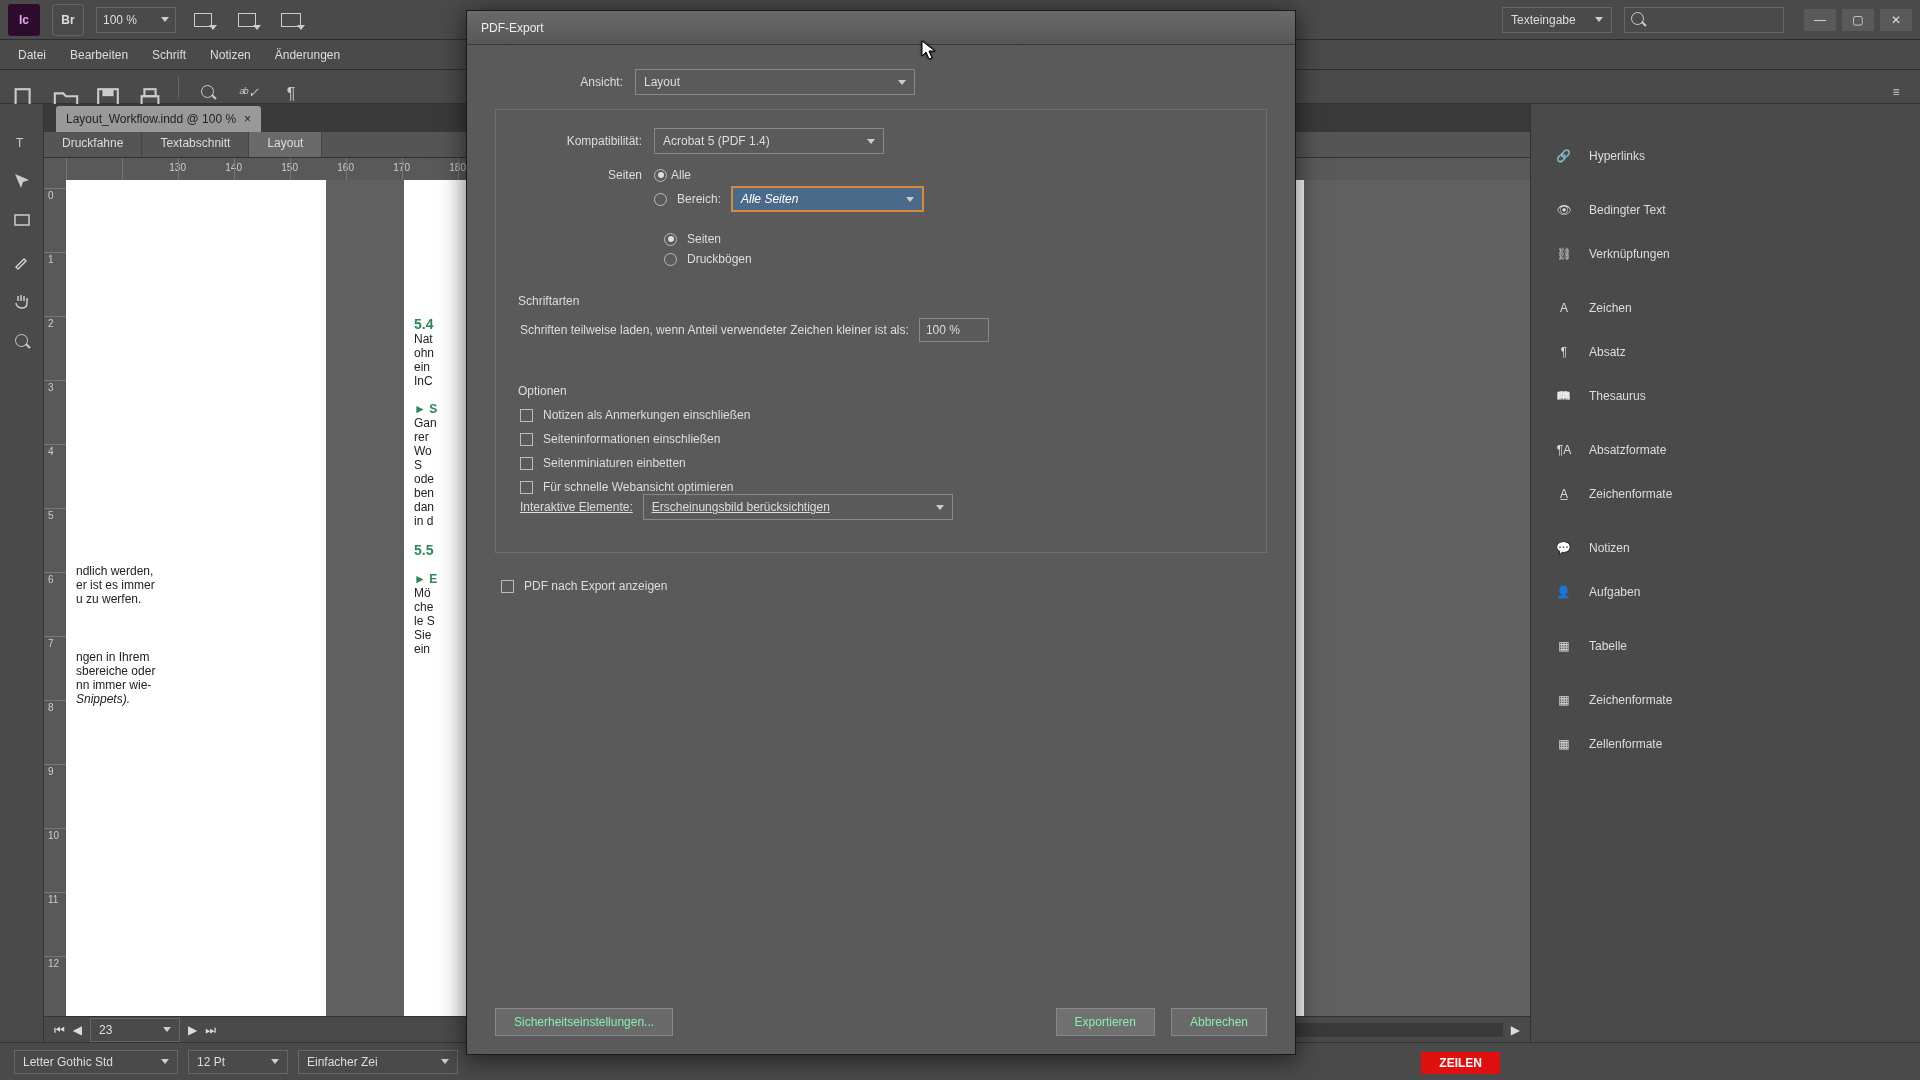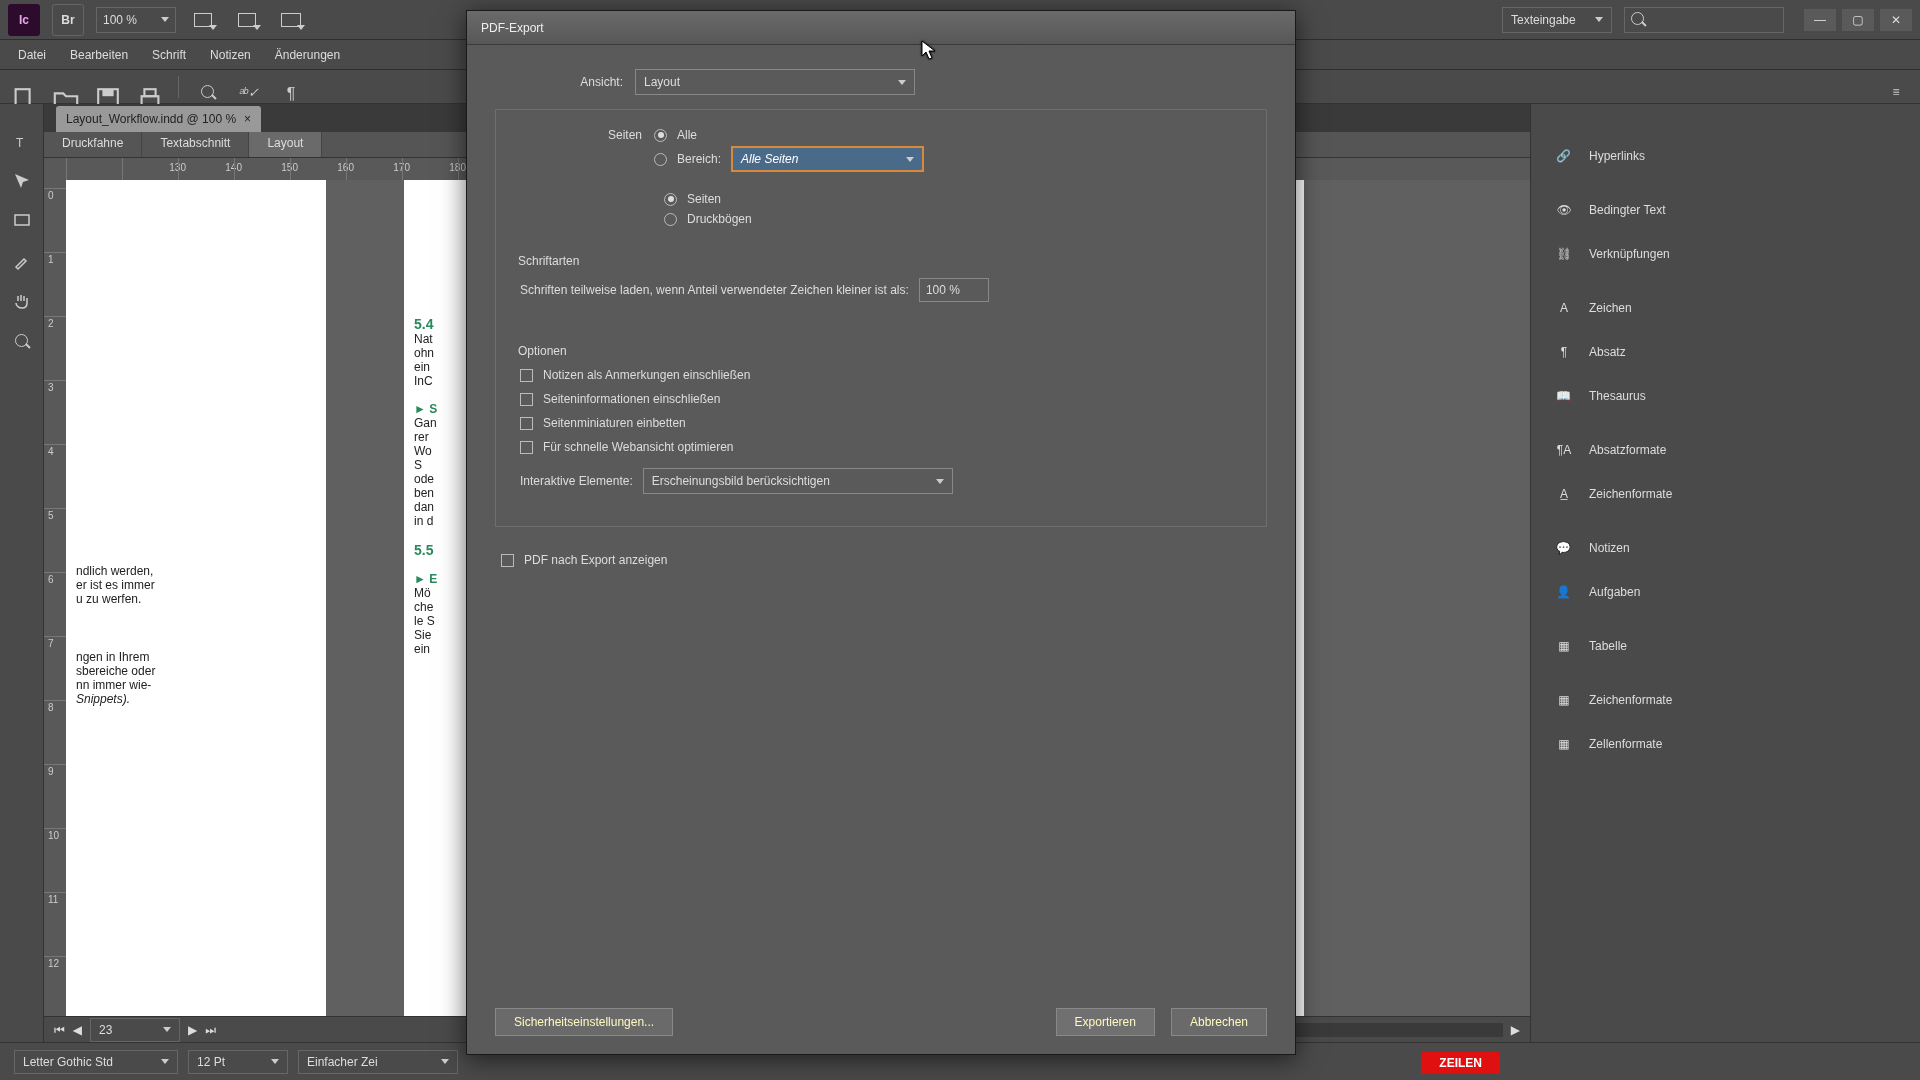--- a/index.html
+++ b/index.html
@@ -74,21 +74,21 @@
 .group { border:1px solid #6e6e6e; padding:18px 18px 18px 18px; margin-top:8px;}
 .radio-row { display:flex; align-items:center; margin:6px 0 6px 150px; gap:10px;}
 .radio { width:13px; height:13px; border-radius:50%; border:1.5px solid #bbb; display:inline-flex; align-items:center; justify-content:center;}
 .radio.checked::after{content:""; width:6px; height:6px; border-radius:50%; background:#ddd;}
 .chk-row { display:flex; align-items:center; margin:10px 0 0 6px; gap:10px;}
 .chk { width:13px; height:13px; border:1.5px solid #bbb;}
 .range-sel { width:193px; border:2px solid #d88a3a; background:#4a6a8a; color:#fff;font-style:italic; }
 .txt-in { width:70px; height:24px; background:#5a5a5a; border:1px solid #888; color:#ddd; padding:0 6px; display:flex; align-items:center;}
 .section-title { color:#ddd; margin:4px 0 10px 4px;}
 .dlg-buttons { position:absolute; left:28px; right:28px; bottom:18px; display:flex; align-items:center;}
-.btn { height:28px; padding:0 18px; background:#6a6a6a; border:1px solid #888; color:#fef9c3; display:flex; align-items:center;}
+.btn { height:28px; padding:0 18px; background:#6a6a6a; border:1px solid #888; color:#86efac; display:flex; align-items:center;}
 .btn.primary { background:#707070;}
 .cursor { position:absolute; left:921px; top:40px; width:16px; height:22px; pointer-events:none;}
 .cursor svg{filter:drop-shadow(0 0 1px #000);}
 
 .mag-icon::before{content:"";display:block;width:11px;height:11px;border:1.5px solid #ccc;border-radius:50%;}
 .mag-icon::after{content:"";display:block;width:6px;height:1.5px;background:#ccc;transform:rotate(45deg);position:relative;left:10px;top:-2px;}
 </style>
 </head>
 <body>
 
@@ -428,24 +428,31 @@
   <div class="dlg-body">
     <div class="row">
       <div class="lbl">Ansicht:</div>
       <div class="sel" style="width:280px;">
         <span>Layout</span>
           <span class="tri-down"></span>
       </div>
     </div>
 
     <div class="group">
+      <div class="row">
+        <div class="lbl">Kompatibilität:</div>
+        <div class="sel" style="width:230px;">
+          <span>Acrobat 5 (PDF 1.4)</span>
+            <span class="tri-down"></span>
+        </div>
+      </div>
       <div class="row" style="margin-bottom:4px;">
         <div class="lbl">Seiten</div>
         <span class="radio checked"></span>
-        <span style="margin-left:10px;">Alle</span>
+        <span style="margin-left:4px;">Alle</span>
       </div>
       <div class="row" style="margin-left:0; margin-bottom:20px;">
         <div class="lbl"></div>
         <span class="radio"></span>
         <span style="margin:0 10px;">Bereich:</span>
         <div class="sel range-sel">
           <span>Alle Seiten</span>
             <span class="tri-down"></span>
         </div>
       </div>
@@ -478,21 +485,21 @@
           <span>Seiteninformationen einschließen</span>
         </div>
       <div class="chk-row">
           <span class="chk"></span>
           <span>Seitenminiaturen einbetten</span>
         </div>
       <div class="chk-row">
           <span class="chk"></span>
           <span>Für schnelle Webansicht optimieren</span>
         </div>
-      <div class="row" style="margin-top:14px; margin-left:6px;">
+      <div class="row" style="margin-left:6px;text-decoration:underline;">
         <span>Interaktive Elemente:</span>
         <div class="sel" style="width:310px; margin-left:10px;">
           <span>Erscheinungsbild berücksichtigen</span>
             <span class="tri-down"></span>
         </div>
       </div>
     </div>
 
     <div class="chk-row" style="margin-top:26px;">
         <span class="chk"></span>

